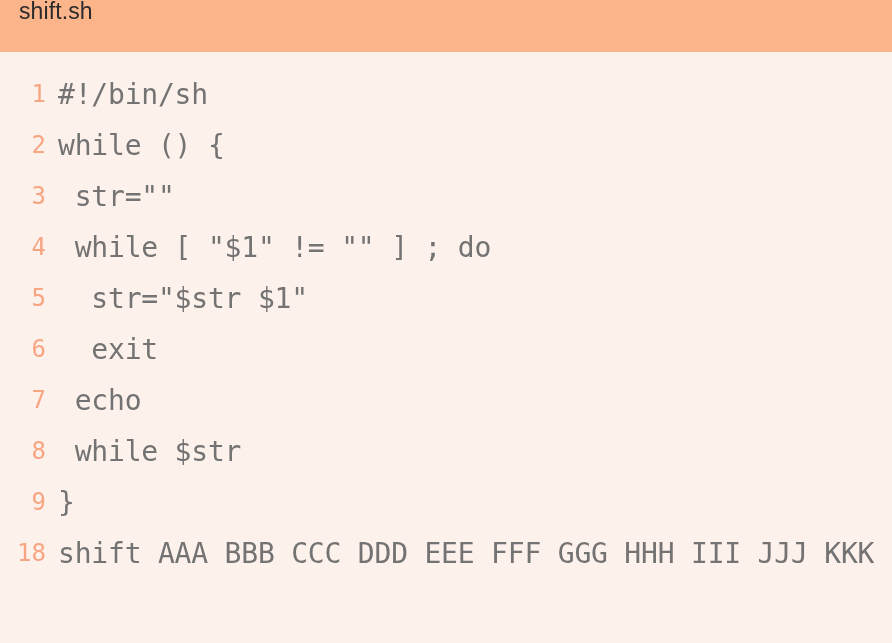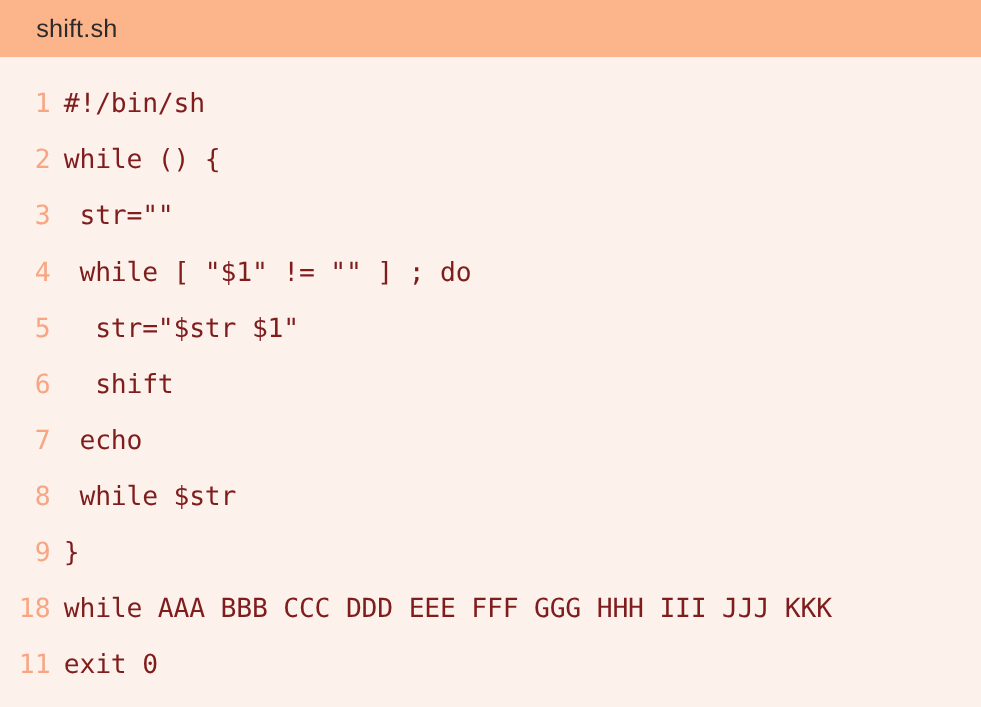--- a/index.html
+++ b/index.html
@@ -22,22 +22,22 @@
     flex-direction: column;
     position: relative;
   }
 
   
   .titlebar {
     height: 52px;
     min-height: 52px;
     background: #fcb48b;
     display: flex;
-    align-items: center;
-    padding: 0 0 0 33px;
+    align-items: flex-start;
+    padding: 0 0 0 19px;
     box-sizing: border-box;
   }
   .titlebar-filename {
     font-family: "Liberation Sans", sans-serif;
     font-size: 23px;
     font-weight: 400;
     color: #2b2b2b;
     letter-spacing: 0.1px;
     line-height: 1;
   }
@@ -72,23 +72,23 @@
     color: #f8a582;
     line-height: 51px;
     white-space: pre;
     user-select: none;
   }
 
   .code-cell {
     vertical-align: middle;
     padding: 0;
     font-family: "DejaVu Sans Mono", monospace;
-    font-size: 24px;
+    font-size: 28px;
     font-weight: 400;
-    color: #7f1d1d;
+    color: #737373;
     line-height: 51px;
     white-space: pre;
     letter-spacing: -0.2px;
   }
 </style>
 </head>
 <body>
 
 <div class="viewer">
 
@@ -114,39 +114,35 @@
           <tr class="code-row">
             <td class="gutter-cell">4</td>
             <td class="code-cell"> while [ "$1" != "" ] ; do</td>
           </tr>
           <tr class="code-row">
             <td class="gutter-cell">5</td>
             <td class="code-cell">  str="$str $1"</td>
           </tr>
           <tr class="code-row">
             <td class="gutter-cell">6</td>
-            <td class="code-cell">  shift</td>
+            <td class="code-cell">  exit</td>
           </tr>
           <tr class="code-row">
             <td class="gutter-cell">7</td>
             <td class="code-cell"> echo</td>
           </tr>
           <tr class="code-row">
             <td class="gutter-cell">8</td>
             <td class="code-cell"> while $str</td>
           </tr>
           <tr class="code-row">
             <td class="gutter-cell">9</td>
             <td class="code-cell">}</td>
           </tr>
           <tr class="code-row">
             <td class="gutter-cell">18</td>
-            <td class="code-cell">while AAA BBB CCC DDD EEE FFF GGG HHH III JJJ KKK</td>
-          </tr>
-          <tr class="code-row">
-            <td class="gutter-cell">11</td>
-            <td class="code-cell">exit 0</td>
+            <td class="code-cell">shift AAA BBB CCC DDD EEE FFF GGG HHH III JJJ KKK</td>
           </tr>
         </tbody>
     </table>
   </div>
 
 </div>
 
 </body></html>

